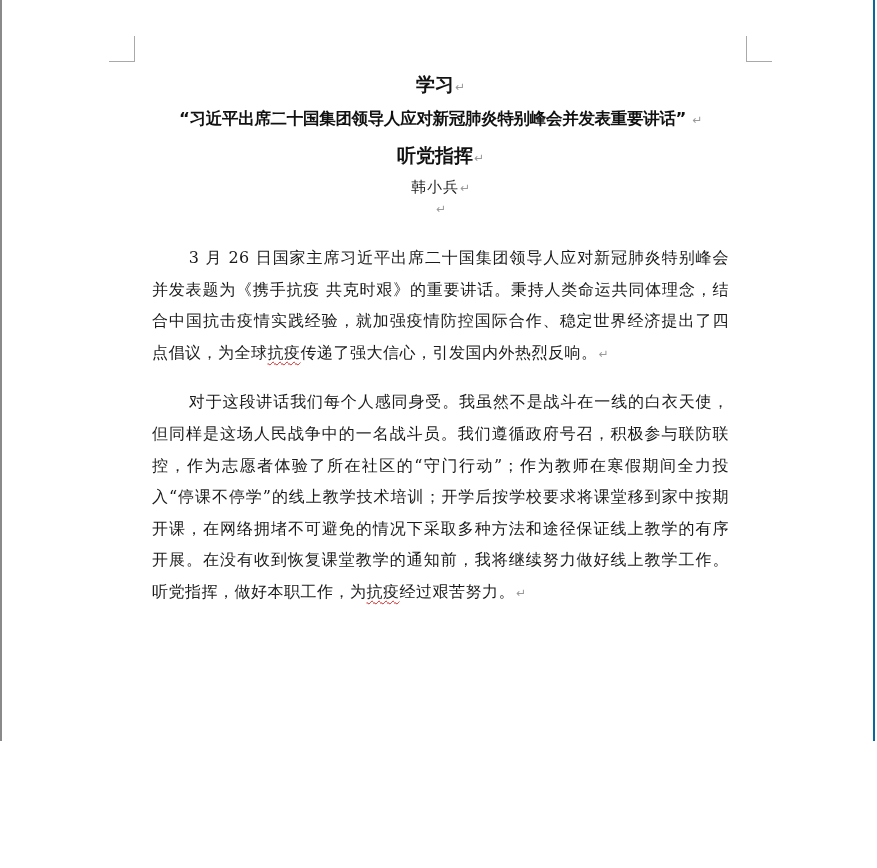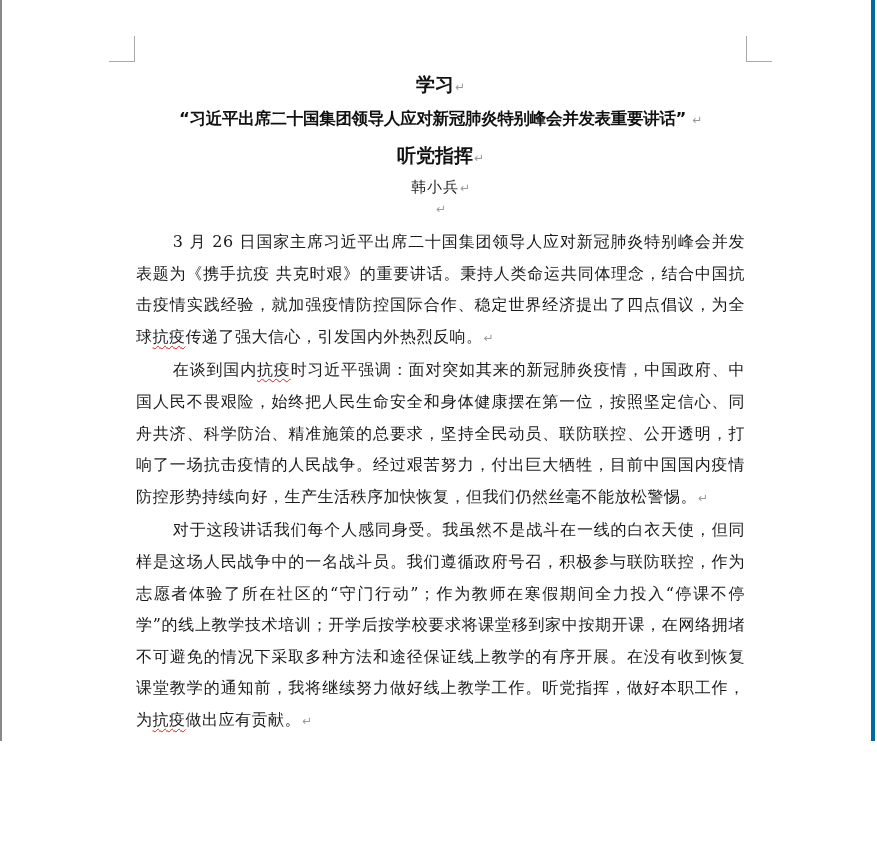--- a/index.html
+++ b/index.html
@@ -2,39 +2,39 @@
 <html><head>
 <meta charset="utf-8">
 <style>
   html, body { margin: 0; padding: 0; }
   body {
     width: 877px; height: 868px; background: #ffffff; position: relative; overflow: hidden;
     font-family: "DejaVu Serif", "Liberation Serif", serif;
   }
   .page {
     position: absolute; left: 0; top: 0; width: 875px; height: 741px;
-    border-left: 2px solid #8a8a8a; border-right: 4px solid #0369a1;
+    border-left: 2px solid #8a8a8a; border-right: 2px solid #0369a1;
     box-sizing: border-box; background: #fff;
   }
   .crop { position: absolute; border-color: #a9a9a9; border-style: solid; width: 25px; height: 25px; }
   .crop-tl { left: 107px; top: 36px; border-width: 0 1px 1px 0; }
   .crop-tr { left: 744px; top: 36px; border-width: 0 0 1px 1px; }
   .mark { color: #9a9a9a; font-family: "DejaVu Sans", sans-serif; font-weight: normal; font-size: 12px; margin-left: 1px; }
   .center-line { position: absolute; left: 0; width: 877px; text-align: center; color: #111; white-space: nowrap; }
   .title-1 { top: 72px; font-family: "DejaVu Sans", sans-serif; font-weight: bold; font-size: 19px; }
   .title-2 { top: 108px; font-family: "DejaVu Sans", sans-serif; font-weight: bold; font-size: 16.5px; letter-spacing: -0.3px; }
   .title-3 { top: 143px; font-family: "DejaVu Sans", sans-serif; font-weight: bold; font-size: 19px; }
   .author { top: 178px; font-size: 15px; color: #222; letter-spacing: 1px; }
   .empty-para { top: 202px; font-size: 12px; }
   .body {
     position: absolute; left: 134px; top: 226px; width: 609px;
     font-size: 16px; line-height: 31.6px; color: #1a1a1a;
     text-align: justify; text-justify: inter-ideograph; letter-spacing: 0.5px;
   }
-  .body p { margin: 0; text-indent: 2.3em; }
+  .body p { margin: 16px; text-indent: 2.3em; }
   .spell { text-decoration: underline wavy #d02020; text-decoration-thickness: 1px; text-underline-offset: 3px; }
 </style>
 </head>
 <body>
 
 <div class="page">
   <div class="crop crop-tl"></div>
   <div class="crop crop-tr"></div>
 
   <div class="center-line title-1">
@@ -52,16 +52,15 @@
   <div class="center-line author">
     <span>韩小兵</span><span class="mark" style="letter-spacing:0">↵</span>
   </div>
 
   <div class="center-line empty-para">
     <span class="mark">↵</span>
   </div>
 
   <div class="body">
     <p><span>3 月 26 日国家主席习近平出席二十国集团领导人应对新冠肺炎特别峰会并发表题为《携手抗疫 共克时艰》的重要讲话。秉持人类命运共同体理念，结合中国抗击疫情实践经验，就加强疫情防控国际合作、稳定世界经济提出了四点倡议，为全球</span><span class="spell">抗疫</span><span>传递了强大信心，引发国内外热烈反响。</span><span class="mark">↵</span></p>
-    <p><span>在谈到国内</span><span class="spell">抗疫</span><span>时习近平强调：面对突如其来的新冠肺炎疫情，中国政府、中国人民不畏艰险，始终把人民生命安全和身体健康摆在第一位，按照坚定信心、同舟共济、科学防治、精准施策的总要求，坚持全民动员、联防联控、公开透明，打响了一场抗击疫情的人民战争。经过艰苦努力，付出巨大牺牲，目前中国国内疫情防控形势持续向好，生产生活秩序加快恢复，但我们仍然丝毫不能放松警惕。</span><span class="mark">↵</span></p>
-    <p><span>对于这段讲话我们每个人感同身受。我虽然不是战斗在一线的白衣天使，但同样是这场人民战争中的一名战斗员。我们遵循政府号召，积极参与联防联控，作为志愿者体验了所在社区的“守门行动”；作为教师在寒假期间全力投入“停课不停学”的线上教学技术培训；开学后按学校要求将课堂移到家中按期开课，在网络拥堵不可避免的情况下采取多种方法和途径保证线上教学的有序开展。在没有收到恢复课堂教学的通知前，我将继续努力做好线上教学工作。听党指挥，做好本职工作，为</span><span class="spell">抗疫</span><span>做出应有贡献。</span><span class="mark">↵</span></p>
+    <p><span>对于这段讲话我们每个人感同身受。我虽然不是战斗在一线的白衣天使，但同样是这场人民战争中的一名战斗员。我们遵循政府号召，积极参与联防联控，作为志愿者体验了所在社区的“守门行动”；作为教师在寒假期间全力投入“停课不停学”的线上教学技术培训；开学后按学校要求将课堂移到家中按期开课，在网络拥堵不可避免的情况下采取多种方法和途径保证线上教学的有序开展。在没有收到恢复课堂教学的通知前，我将继续努力做好线上教学工作。听党指挥，做好本职工作，为</span><span class="spell">抗疫</span><span>经过艰苦努力。</span><span class="mark">↵</span></p>
   </div>
 </div>
 
 </body></html>

